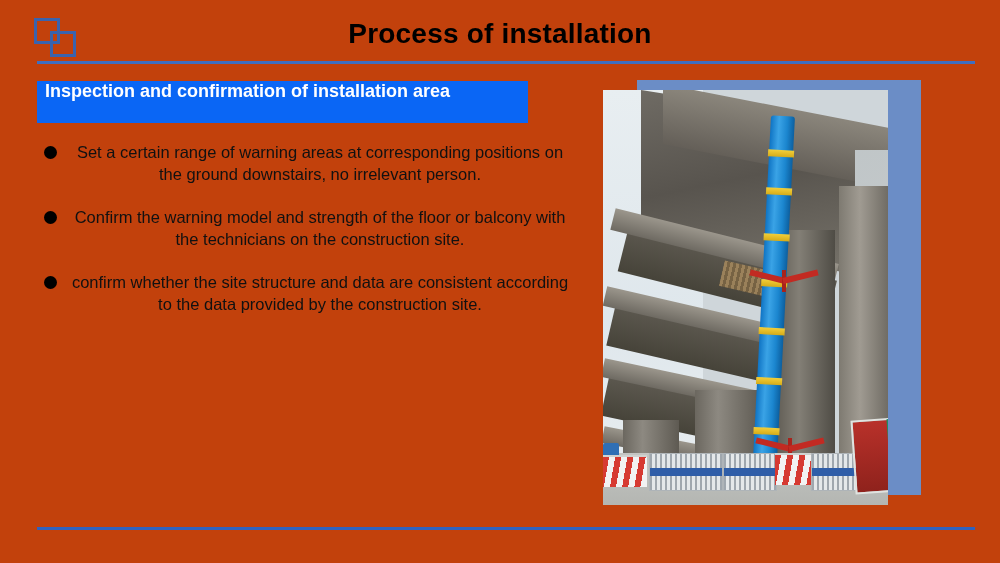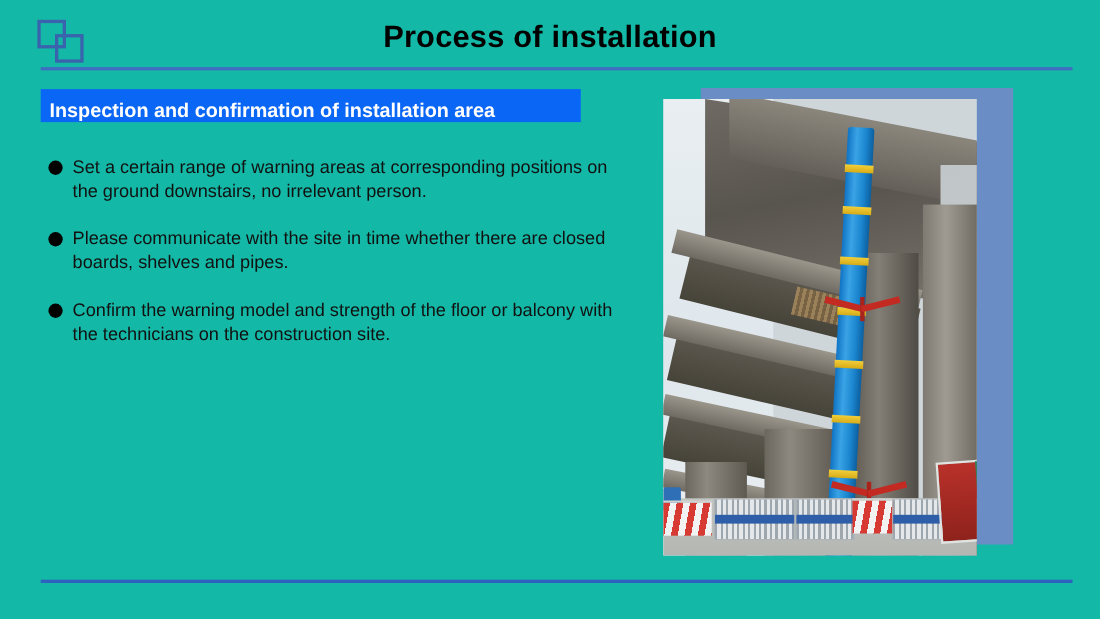--- a/index.html
+++ b/index.html
@@ -7,21 +7,21 @@
     padding: 0;
     background: #ffffff;
   }
   body {
     font-family: "Liberation Sans", sans-serif;
   }
   .slide {
     position: relative;
     width: 1000px;
     height: 563px;
-    background: #14b8a6;
+    background: #c2410c;
     overflow: hidden;
   }
 
   
   .logo {
     position: absolute;
     left: 34px;
     top: 18px;
     width: 48px;
     height: 42px;
@@ -75,24 +75,24 @@
     height: 3px;
     background: #2f62bf;
   }
 
   
   .section-banner {
     position: absolute;
     left: 37px;
     top: 81px;
     width: 491px;
-    height: 30px;
+    height: 42px;
     background: #0a66f5;
     display: flex;
-    align-items: flex-end;
+    align-items: flex-start;
   }
   .section-banner-label {
     color: #ffffff;
     font-size: 18px;
     font-weight: bold;
     padding-left: 8px;
     white-space: nowrap;
   }
 
   
@@ -113,20 +113,21 @@
     height: 13px;
     border-radius: 50%;
     background: #000000;
     margin-top: 5px;
     margin-right: 9px;
   }
   .bullet-text {
     font-size: 16.5px;
     line-height: 22px;
     color: #111111;
+    text-align: center;
   }
 
   
   .photo-accent {
     position: absolute;
     left: 637px;
     top: 80px;
     width: 284px;
     height: 415px;
     background: #6b8dc6;
@@ -332,25 +333,25 @@
     <span class="section-banner-label">Inspection and confirmation of installation area</span>
   </div>
 
   <div class="bullets">
     <div class="bullet-item">
       <span class="bullet-dot"></span>
       <span class="bullet-text">Set a certain range of warning areas at corresponding positions on the ground downstairs, no irrelevant person.</span>
     </div>
     <div class="bullet-item">
       <span class="bullet-dot"></span>
-      <span class="bullet-text">Please communicate with the site in time whether there are closed boards, shelves and pipes.</span>
+      <span class="bullet-text">Confirm the warning model and strength of the floor or balcony with the technicians on the construction site.</span>
     </div>
     <div class="bullet-item">
       <span class="bullet-dot"></span>
-      <span class="bullet-text">Confirm the warning model and strength of the floor or balcony with the technicians on the construction site.</span>
+      <span class="bullet-text">confirm whether the site structure and data are consistent according to the data provided by the construction site.</span>
     </div>
   </div>
 
   <div class="photo-accent"></div>
 
   <div class="photo-frame">
     <div class="photo">
       <div class="sky"></div>
 
       <div class="ceiling"></div>

